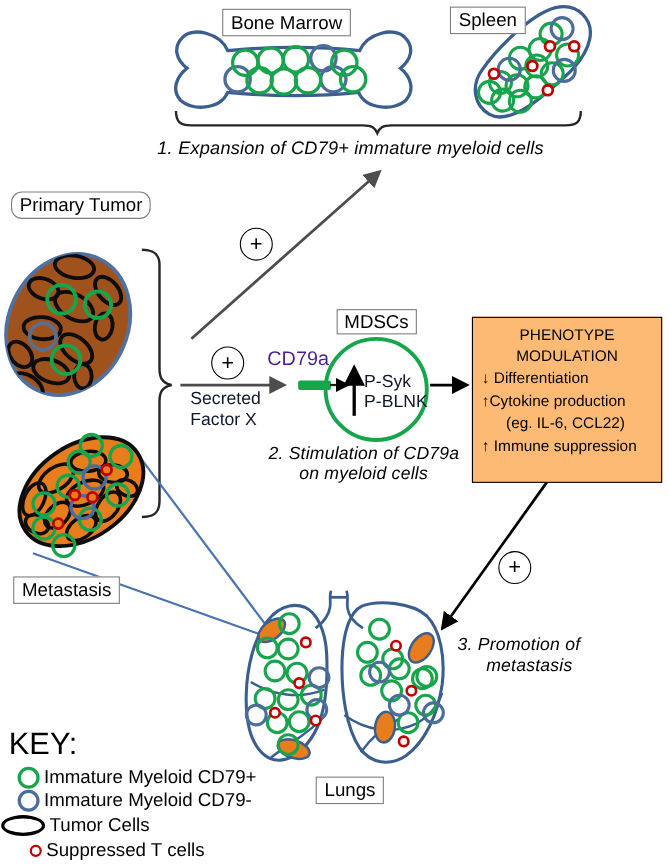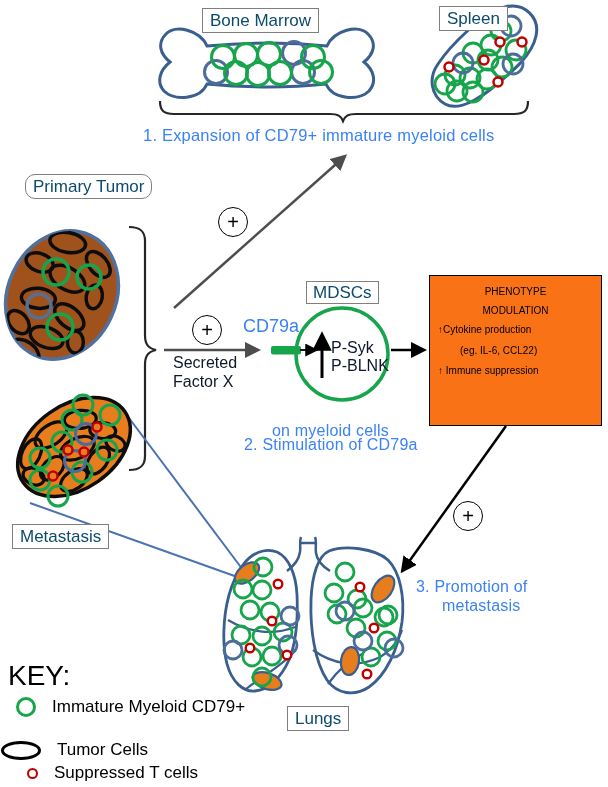--- a/index.html
+++ b/index.html
@@ -2,43 +2,43 @@
 <html><head>
 <meta charset="utf-8">
 <style>
   html,body{margin:0;padding:0;background:#fff;}
   .stage{
     position:relative;width:608px;height:787px;background:#ffffff;overflow:hidden;
     font-family:"Liberation Sans","DejaVu Sans",sans-serif;color:#000;
   }
   .stage svg{position:absolute;left:0;top:0;}
   .label-box{
-    position:absolute;border:1.3px solid #7f7f7f;background:#fff;color:#0c4a6e;
+    position:absolute;border:1.3px solid #7f7f7f;background:#fff;color:#000000;
     font-size:17px;line-height:1.25;padding:1px 7px;white-space:nowrap;z-index:5;
   }
   .caption{
-    position:absolute;color:#3b82f6;font-size:16px;
+    position:absolute;color:#000000;font-style:italic;font-size:16px;
     white-space:nowrap;z-index:4;letter-spacing:.2px;
   }
   .txt{position:absolute;color:#0f172a;font-size:16px;white-space:nowrap;z-index:4;line-height:1.15;}
-  .green-txt{color:#3b82f6;font-size:18px;}
+  .green-txt{color:#4c1d95;font-size:18px;}
   .plus{
     position:absolute;width:28px;height:28px;border:1.8px solid #000;border-radius:50%;
     background:#fff;display:flex;align-items:center;justify-content:center;
     font-size:20px;z-index:4;
   }
   .pheno{
-    position:absolute;left:429px;top:275px;width:171px;height:149px;
-    border:1.6px solid #000;background:#f97316;font-size:10px;z-index:5;
+    position:absolute;left:429px;top:288px;width:171px;height:149px;
+    border:1.6px solid #000;background:#fdba74;font-size:14px;z-index:5;
   }
   .pheno-title{text-align:center;line-height:19px;margin-top:6px;}
   .pheno-item{padding-left:8px;line-height:20.5px;}
   .pheno-item.indent{padding-left:30px;}
   .key-title{position:absolute;left:8px;top:660px;font-size:28px;z-index:5;}
-  .key-row{position:absolute;display:flex;align-items:center;gap:16px;font-size:17px;z-index:5;white-space:nowrap;}
+  .key-row{position:absolute;display:flex;align-items:center;gap:4px;font-size:17px;z-index:5;white-space:nowrap;}
   .mk{display:inline-block;border-radius:50%;flex:0 0 auto;}
   .mk-green{width:14px;height:14px;border:3px solid #17A54C;}
   .mk-blue{width:14px;height:14px;border:3px solid #4C6C9C;}
   .mk-oval{width:34px;height:13px;border:3px solid #000;}
   .mk-red{width:7px;height:7px;border:2.5px solid #C00000;}
 </style>
 </head>
 <body>
 
 <div class="stage">
@@ -240,28 +240,28 @@
         <circle cx="272" cy="621" r="4.3"></circle>
         <circle cx="250" cy="648" r="4.3"></circle>
       <circle cx="287" cy="655" r="4.3"></circle>
         <circle cx="360" cy="587" r="4.3"></circle>
         <circle cx="374" cy="628" r="4.3"></circle>
       <circle cx="367" cy="674" r="4.3"></circle>
     </g>
   </svg>
 
   <div class="label-box" style="left:202px;top:8px;"><span>Bone Marrow</span></div>
-  <div class="label-box" style="left:439px;top:6px;"><span>Spleen</span></div>
-  <div class="label-box" style="left:25px;top:174px;border-radius:10px;"><span>Primary Tumor</span></div>
+  <div class="label-box" style="left:409px;top:6px;"><span>Spleen</span></div>
+  <div class="label-box" style="left:10px;top:174px;border-radius:10px;"><span>Primary Tumor</span></div>
   <div class="label-box" style="left:12px;top:524px;"><span>Metastasis</span></div>
   <div class="label-box" style="left:306px;top:281px;padding:0px 6px;"><span>MDSCs</span></div>
   <div class="label-box" style="left:287px;top:706px;"><span>Lungs</span></div>
 
   <div class="caption" style="left:143px;top:126px;font-size:16.5px;">1.  Expansion of CD79+  immature myeloid cells</div>
-  <div class="caption" style="left:244px;top:404px;margin-top:32px;">2.  Stimulation of CD79a</div>
+  <div class="caption" style="left:244px;top:404px;">2.  Stimulation of CD79a</div>
   <div class="caption" style="left:272px;top:422px;">on myeloid cells</div>
   <div class="caption" style="left:406px;top:578px;margin-left:10px;">3.  Promotion of</div>
   <div class="caption" style="left:442px;top:597px;">metastasis</div>
 
   <div class="plus" style="left:218px;top:207px;">
       <span>+</span>
     </div>
   <div class="plus" style="left:192px;top:315px;">
       <span>+</span>
     </div>
@@ -273,30 +273,35 @@
   <div class="txt" style="left:173px;top:373px;">Factor X</div>
   <div class="txt green-txt" style="left:243px;top:316px;">CD79a</div>
   <div class="txt" style="left:331px;top:339px;">P-Syk</div>
   <div class="txt" style="left:331px;top:357px;">P-BLNK</div>
 
   <div class="pheno">
     <div class="pheno-title">
       <div>PHENOTYPE</div>
       <div>MODULATION</div>
     </div>
+    <div class="pheno-item">↓ Differentiation</div>
     <div class="pheno-item">↑Cytokine production</div>
     <div class="pheno-item indent">(eg. IL-6, CCL22)</div>
     <div class="pheno-item">↑ Immune suppression</div>
   </div>
 
   <div class="key-title">KEY:</div>
   <div class="key-row" style="left:16px;top:697px;">
     <span class="mk mk-green"></span>
     <span>Immature Myeloid CD79+</span>
   </div>
+  <div class="key-row" style="left:16px;top:718px;">
+    <span class="mk mk-blue"></span>
+    <span>Immature Myeloid CD79-</span>
+  </div>
   <div class="key-row" style="left:27px;top:763px;">
     <span class="mk mk-red"></span>
     <span>Suppressed T cells</span>
   </div>
   <div class="key-row" style="left:1px;top:740px;">
     <span class="mk mk-oval"></span>
     <span>Tumor Cells</span>
   </div>
 
 </div>

